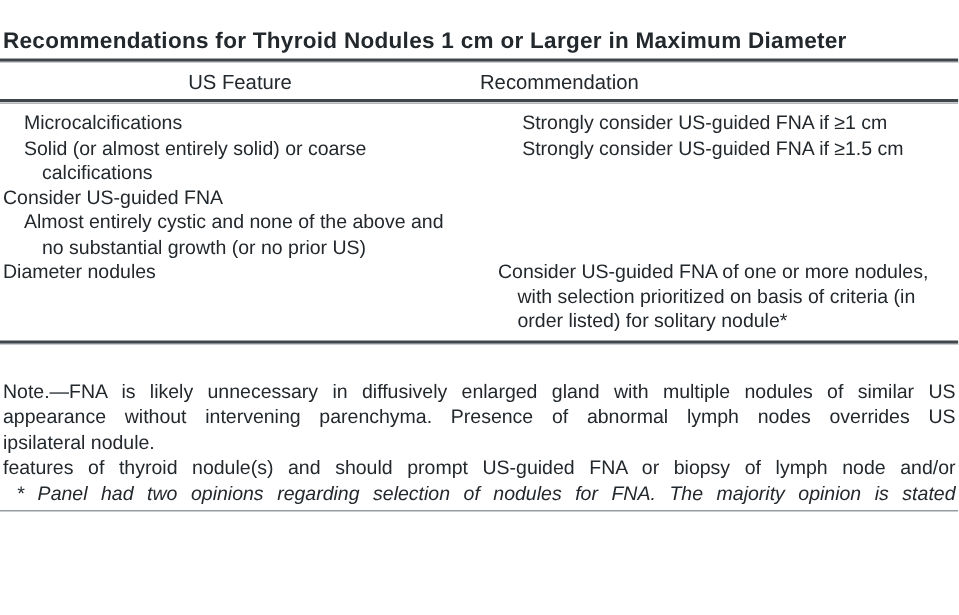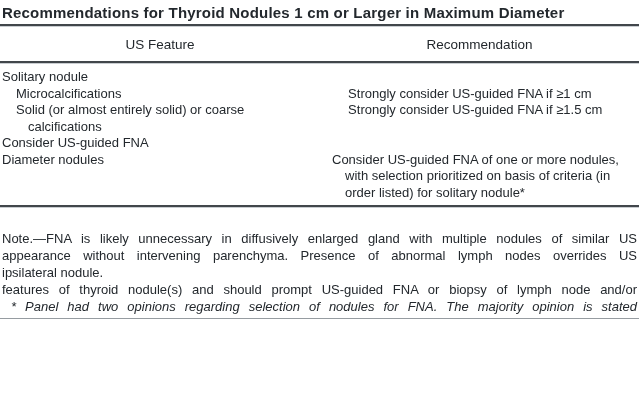--- a/index.html
+++ b/index.html
@@ -11,36 +11,36 @@
     color: #23282d;
     font-family: "Liberation Sans", sans-serif;
     font-size: 13px;
     overflow: hidden;
   }
   .title {
     font-size: 15px;
     font-weight: 700;
     letter-spacing: 0.2px;
     line-height: 19px;
-    padding: 3px 2px 0 2px;
+    padding: 18px 2px 0 2px;
   }
   .rule-dark {
     height: 2px;
     background: #41464b;
     border-bottom: 1px solid #c9cdd1;
   }
   .rule-title { margin-top: 2px; }
   .header-row {
     display: flex;
     align-items: center;
-    height: 34px;
+    height: 24px;
     font-size: 13.5px;
   }
   .header-feature { width: 320px; text-align: center; }
-  .header-rec { flex: 1; text-align: center; }
+  .header-rec { flex: 1; text-align: left; }
   .tbody { padding: 5px 0 4px 2px; }
   .trow { display: flex; line-height: 16.5px; }
   .cell-feature { width: 282px; margin-right: 48px; }
   .cell-feature.ind1 { padding-left: 26px; text-indent: -12px; }
   .cell-rec { width: 288px; padding-left: 13px; text-indent: -13px; }
   .note { padding: 5px 2px 0 2px; line-height: 17px; margin-top: 17px; }
   .note-line { text-align: justify; text-align-last: justify; }
   .note-line.no-just { text-align-last: auto; }
   .note-line.indent-first { padding-left: 9px; box-sizing: border-box; font-style: italic; }
   .rule-light {
@@ -55,35 +55,32 @@
 <div class="page">
   <div class="title">Recommendations for Thyroid Nodules 1 cm or Larger in Maximum Diameter</div>
   <div class="rule-dark rule-title"></div>
   <div class="header-row">
     <div class="header-feature">US Feature</div>
     <div class="header-rec">Recommendation</div>
   </div>
   <div class="rule-dark"></div>
   <div class="tbody" id="table-body">
       <div class="trow">
-        <div class="cell-feature ind0">Solitary nodule</div>
-        <div class="cell-rec"></div>
-      </div>
-      <div class="trow">
         <div class="cell-feature ind1">Microcalcifications</div>
         <div class="cell-rec">Strongly consider US-guided FNA if ≥1 cm</div>
       </div>
       <div class="trow">
         <div class="cell-feature ind1">Solid (or almost entirely solid) or coarse calcifications</div>
         <div class="cell-rec">Strongly consider US-guided FNA if ≥1.5 cm</div>
       </div>
       <div class="trow">
         <div class="cell-rec">Consider US-guided FNA</div>
       </div>
       <div class="trow">
+        <div class="cell-feature ind1">Almost entirely cystic and none of the above and no substantial growth (or no prior US)</div>
       </div>
       <div class="trow">
         <div class="cell-feature ind0">Diameter nodules</div>
         <div class="cell-rec">Consider US-guided FNA of one or more nodules, with selection prioritized on basis of criteria (in order listed) for solitary nodule*</div>
       </div>
     </div>
   <div class="rule-dark"></div>
   <div class="note" id="note-block">
       <div class="note-line">Note.—FNA is likely unnecessary in diffusively enlarged gland with multiple nodules of similar US</div>
       <div class="note-line">appearance without intervening parenchyma. Presence of abnormal lymph nodes overrides US</div>

